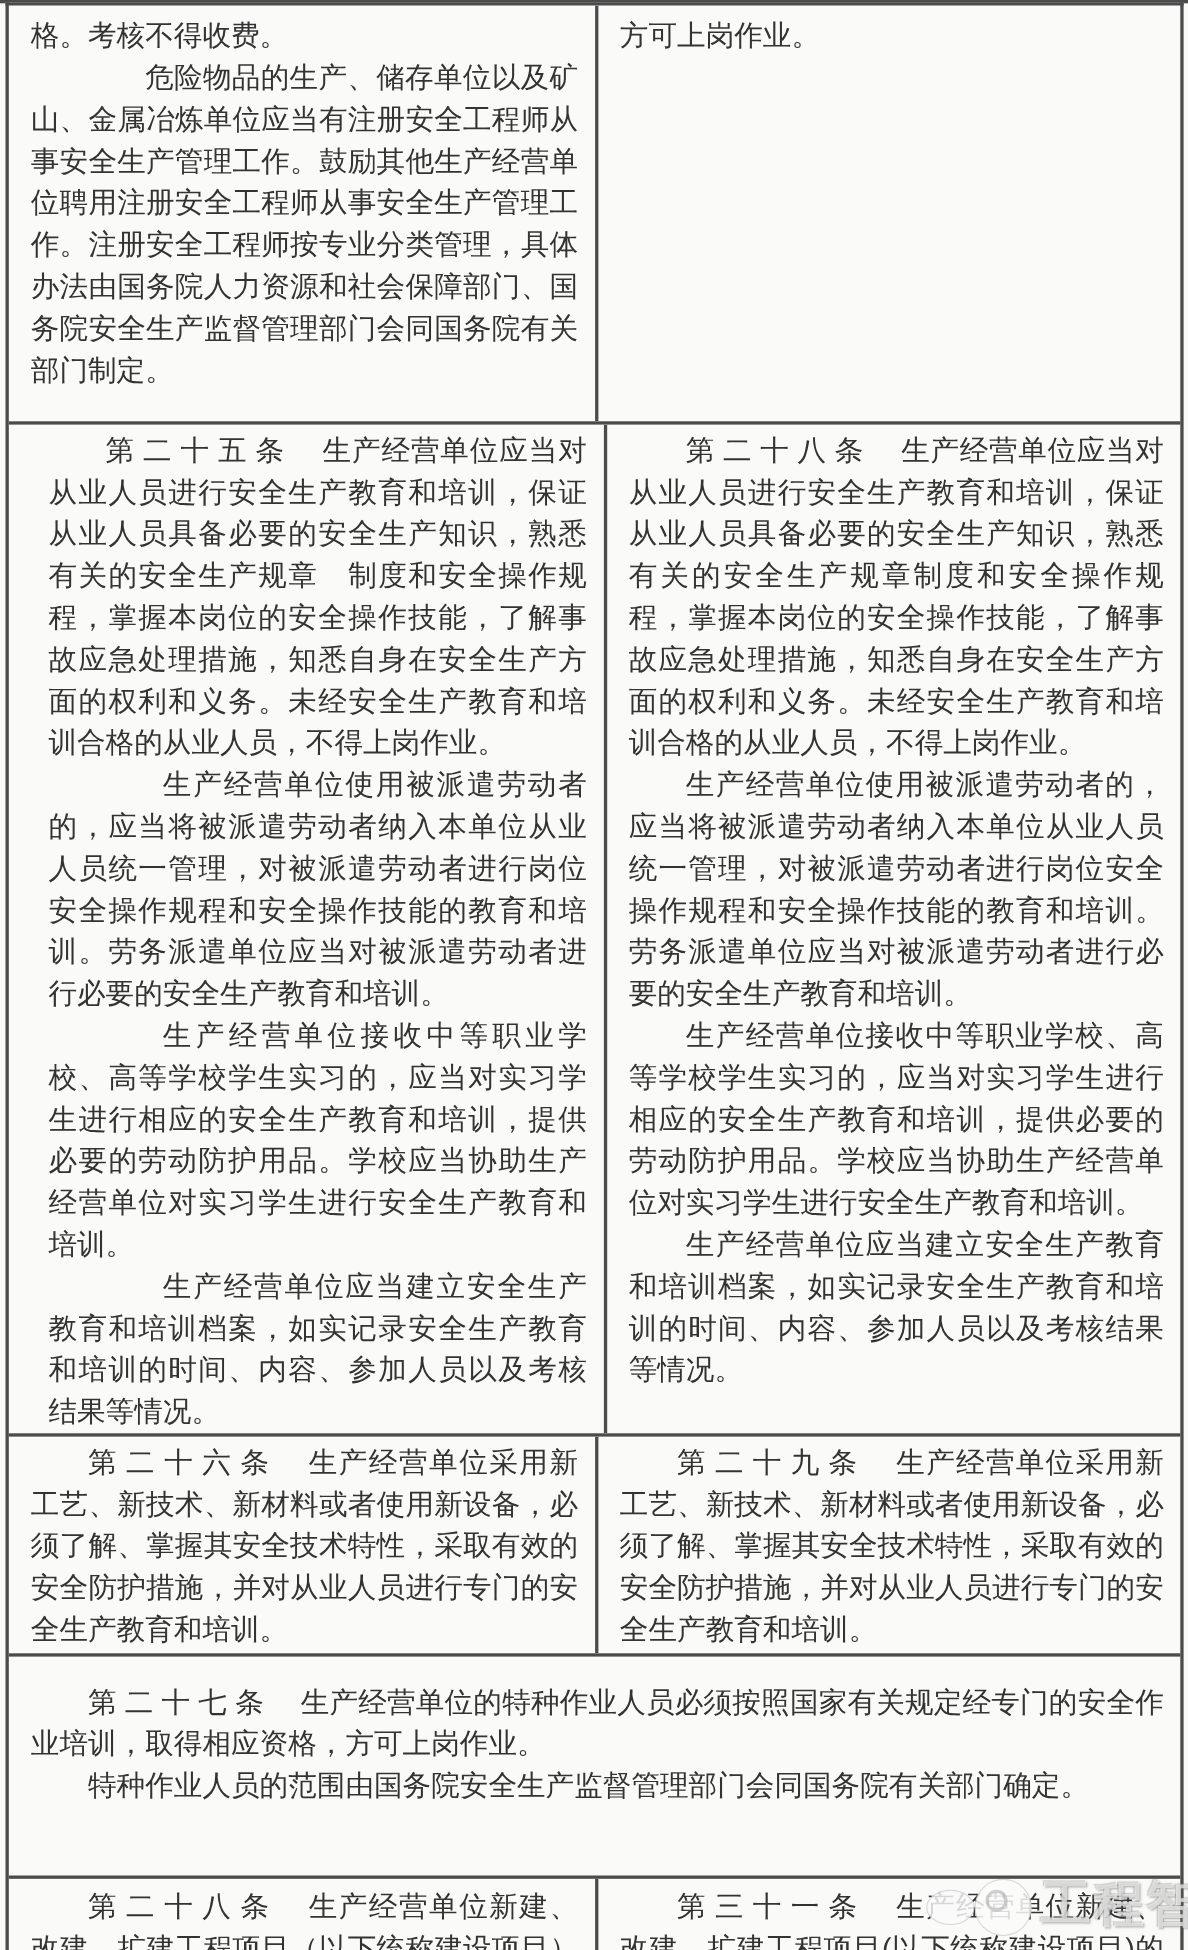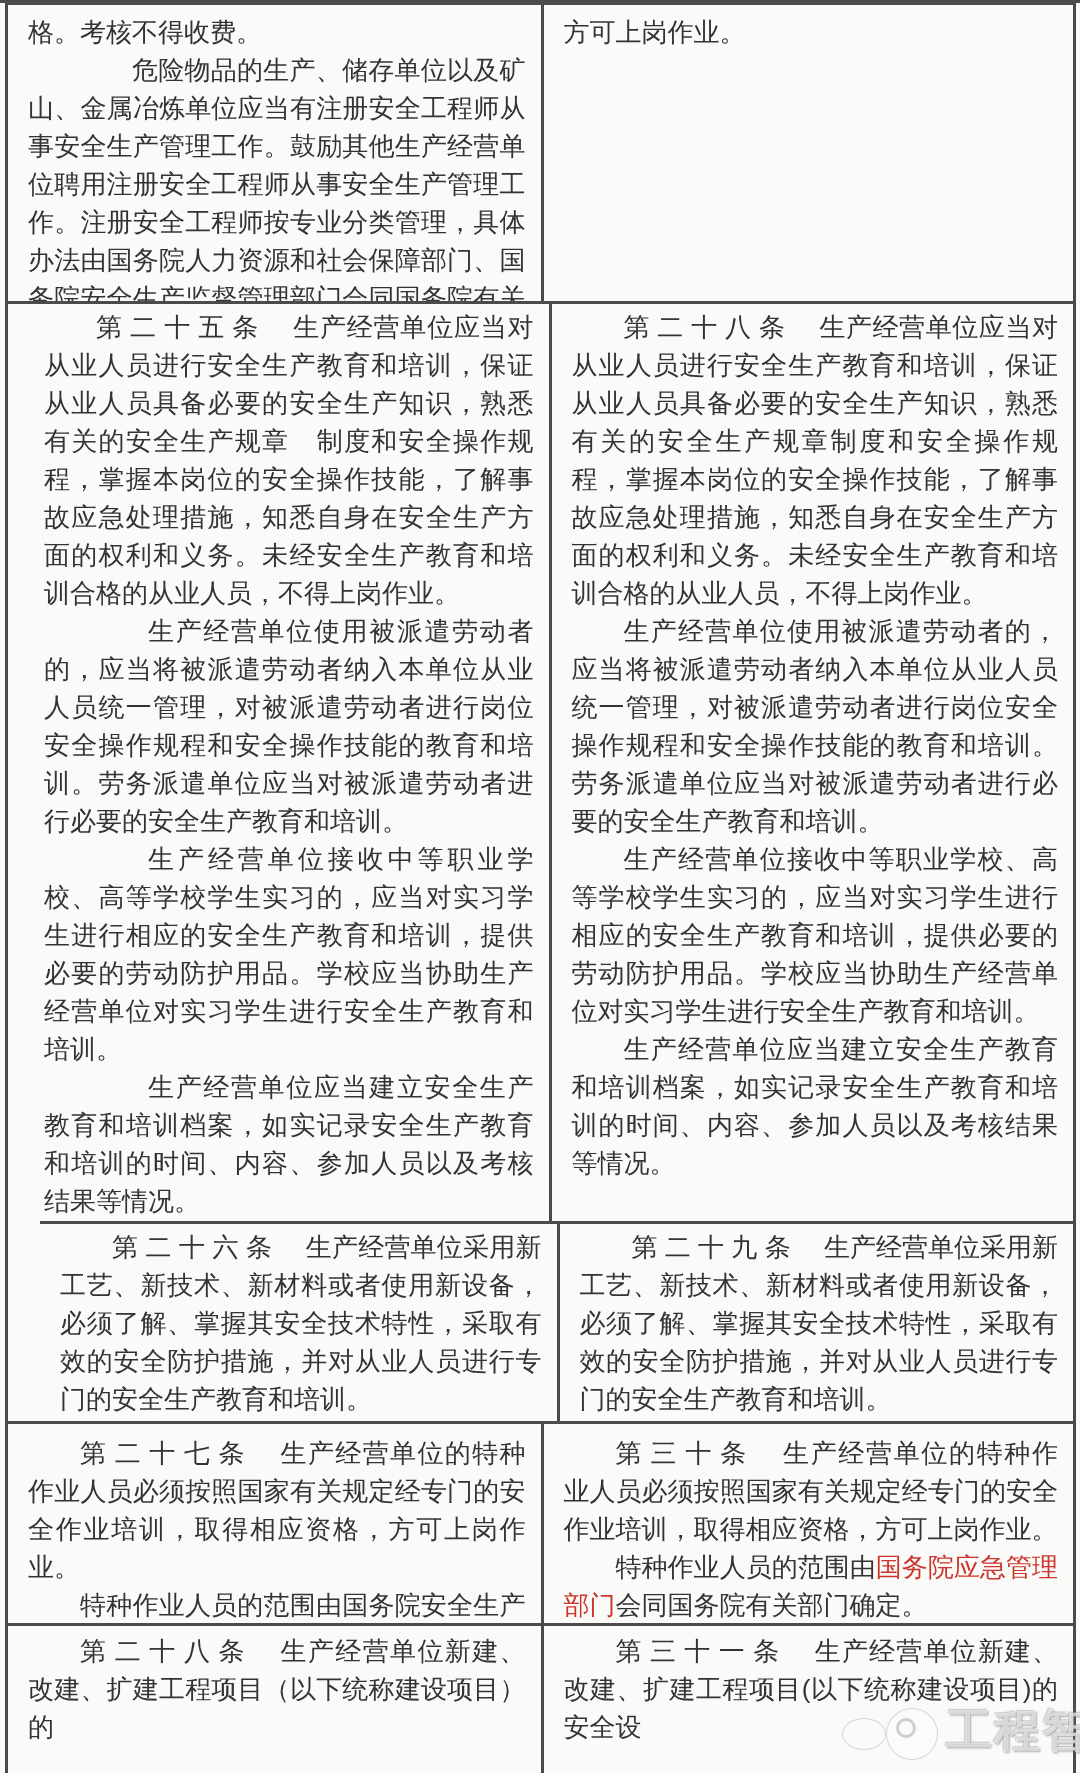--- a/index.html
+++ b/index.html
@@ -28,35 +28,35 @@
     left:5px;top:2px;
     width:1071px;
     border-left:3px solid var(--border);
     border-right:3px solid var(--border);
     border-top:3px solid var(--border);
     box-sizing:border-box;
     background:var(--bg);
   }
   .trow{display:flex;box-sizing:border-box;overflow:hidden;}
   .trow + .trow{border-top:3px solid var(--border);}
-  .trow:nth-child(1){height:296px;}
+  .trow:nth-child(1){height:378px;}
   .trow:nth-child(2){height:920px;padding-left:16px;}
-  .trow:nth-child(3){height:200px;margin-left:32px;}
+  .trow:nth-child(3){height:200px;}
   .trow:nth-child(4){height:202px;}
   .trow:nth-child(5){height:290px;}
   .cell{
     flex:1 1 50%;
     box-sizing:border-box;
     padding:8px 15px 0 20px;
     overflow:hidden;
   }
   .cell.right{border-left:3px solid var(--border);}
   .trow:nth-child(2) .cell{padding-top:4px;}
   .trow:nth-child(3) .cell{padding-top:4px;}
-  .trow:nth-child(4) .cell{padding-top:10px;}
+  .trow:nth-child(4) .cell{padding-top:22px;}
   .trow:nth-child(5) .cell{padding-top:6px;}
   .para{
     margin:0;
     font-size:26px;
     line-height:38px;
     text-align:justify;
     text-justify:inter-ideograph;
     word-break:break-all;
     color:var(--ink);
   }
@@ -133,24 +133,20 @@
         </div>
         <div class="cell right">
           <p class="para" style="text-indent: 2em;"><span class="art-no">第二十九条</span><span>　生产经营单位采用新工艺、新技术、新材料或者使用新设备，必须了解、掌握其安全技术特性，采取有效的安全防护措施，并对从业人员进行专门的安全生产教育和培训。</span></p>
         </div>
       </div>
       <div class="trow">
         <div class="cell left">
           <p class="para" style="text-indent: 2em;"><span class="art-no">第二十七条</span><span>　生产经营单位的特种作业人员必须按照国家有关规定经专门的安全作业培训，取得相应资格，方可上岗作业。</span></p>
           <p class="para" style="text-indent: 2em;"><span>特种作业人员的范围由国务院安全生产监督管理部门会同国务院有关部门确定。</span></p>
         </div>
-        <div class="cell right">
-          <p class="para" style="text-indent: 2em;"><span class="art-no">第三十条</span><span>　生产经营单位的特种作业人员必须按照国家有关规定经专门的安全作业培训，取得相应资格，方可上岗作业。</span></p>
-          <p class="para" style="text-indent: 2em;"><span>特种作业人员的范围由</span><span class="red">国务院应急管理部门</span><span>会同国务院有关部门确定。</span></p>
-        </div>
       </div>
       <div class="trow">
         <div class="cell left">
           <p class="para" style="text-indent: 2em;"><span class="art-no">第二十八条</span><span>　生产经营单位新建、改建、扩建工程项目（以下统称建设项目）的</span></p>
         </div>
         <div class="cell right">
           <p class="para" style="text-indent: 2em;"><span class="art-no">第三十一条</span><span>　生产经营单位新建、改建、扩建工程项目(以下统称建设项目)的安全设</span></p>
         </div>
       </div>
     </div>

